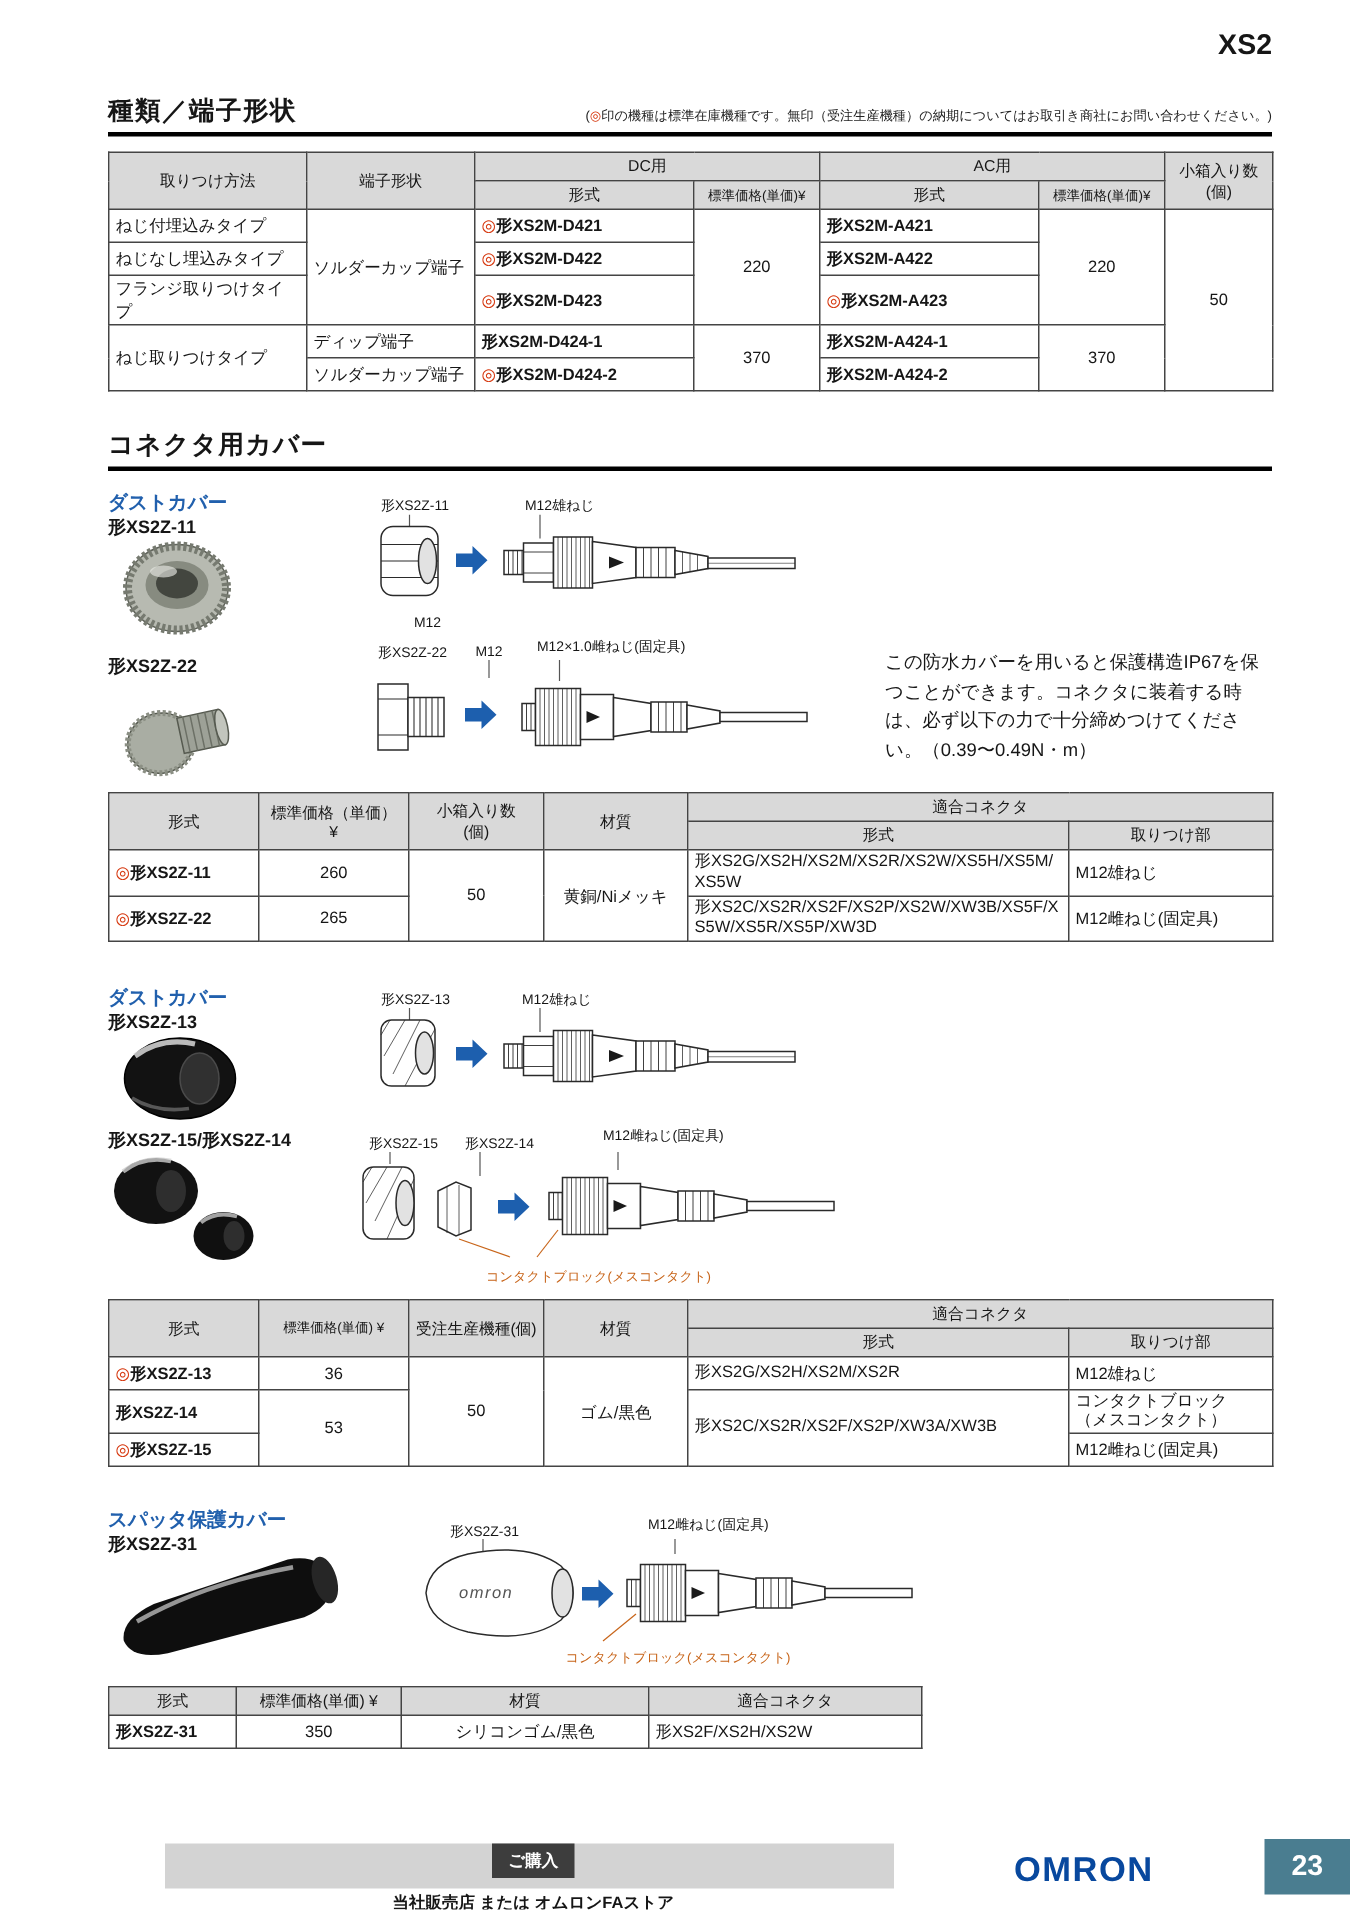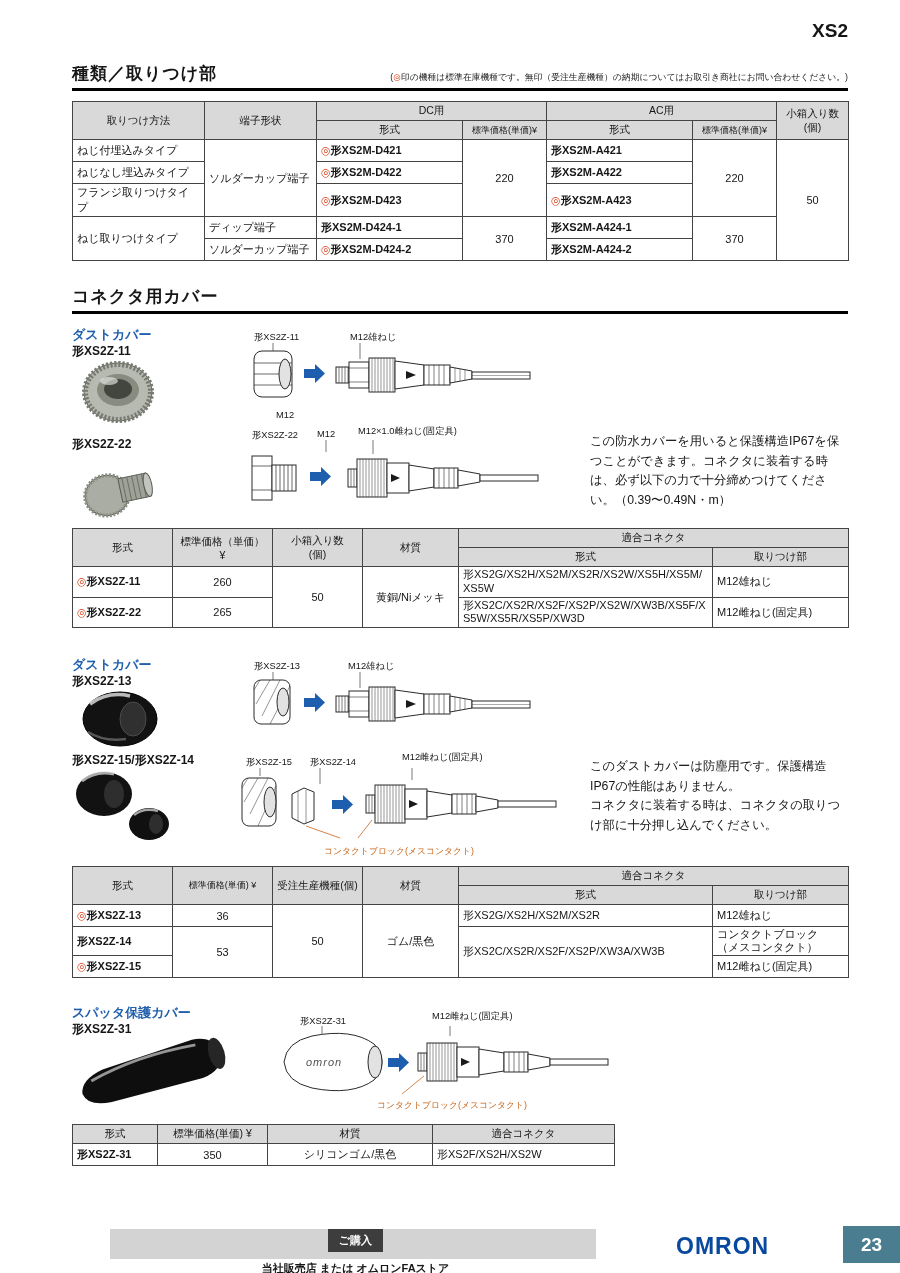--- a/index.html
+++ b/index.html
@@ -77,21 +77,21 @@
       <rect x="132" y="27" width="58" height="6"></rect>
     </g>
   </defs>
 </svg>
 
 <div id="page-code">XS2</div>
 
 <div id="content">
 
   <div class="sec-head">
-    <span class="sec-title">種類／取りつけ部</span>
+    <span class="sec-title">種類／端子形状</span>
     <span class="sec-note"><span>(</span><span class="mark">◎</span><span>印の機種は標準在庫機種です。無印（受注生産機種）の納期についてはお取引き商社にお問い合わせください。)</span></span>
   </div>
 
   <table style="margin-top:10px">
     <colgroup>
       <col style="width:132px">
         <col style="width:112px">
         <col style="width:146px">
         <col style="width:84px">
       <col style="width:146px">
@@ -289,22 +289,20 @@
         <ellipse cx="30" cy="34" rx="6" ry="15" fill="#e2e2e2"></ellipse>
         <path d="M52 26 L64 20 L74 24 L74 52 L64 56 L52 50 Z"></path>
         <path d="M58 23v31M66 22v33" stroke-width="0.5"></path>
       </g>
       <use href="#g-arrow" x="92" y="26"></use>
       <use href="#g-conn-female" x="126" y="6"></use>
       <path d="M118 70 L132 52" stroke="#c8651a" stroke-width="0.8" fill="none"></path>
       <path d="M100 70 L66 58" stroke="#c8651a" stroke-width="0.8" fill="none"></path>
     </svg>
     <span class="dlabel contact" style="left:252px;top:190px">コンタクトブロック(メスコンタクト)</span>
-    <div class="desc" style="left:518px;top:101px;width:258px">このダストカバーは防塵用です。保護構造IP67の性能はありません。
-コネクタに装着する時は、コネクタの取りつけ部に十分押し込んでください。</div>
   </div>
 
   <table>
     <colgroup>
       <col style="width:100px">
         <col style="width:100px">
         <col style="width:90px">
       <col style="width:96px">
         <col style="width:254px">
         <col style="width:136px">

